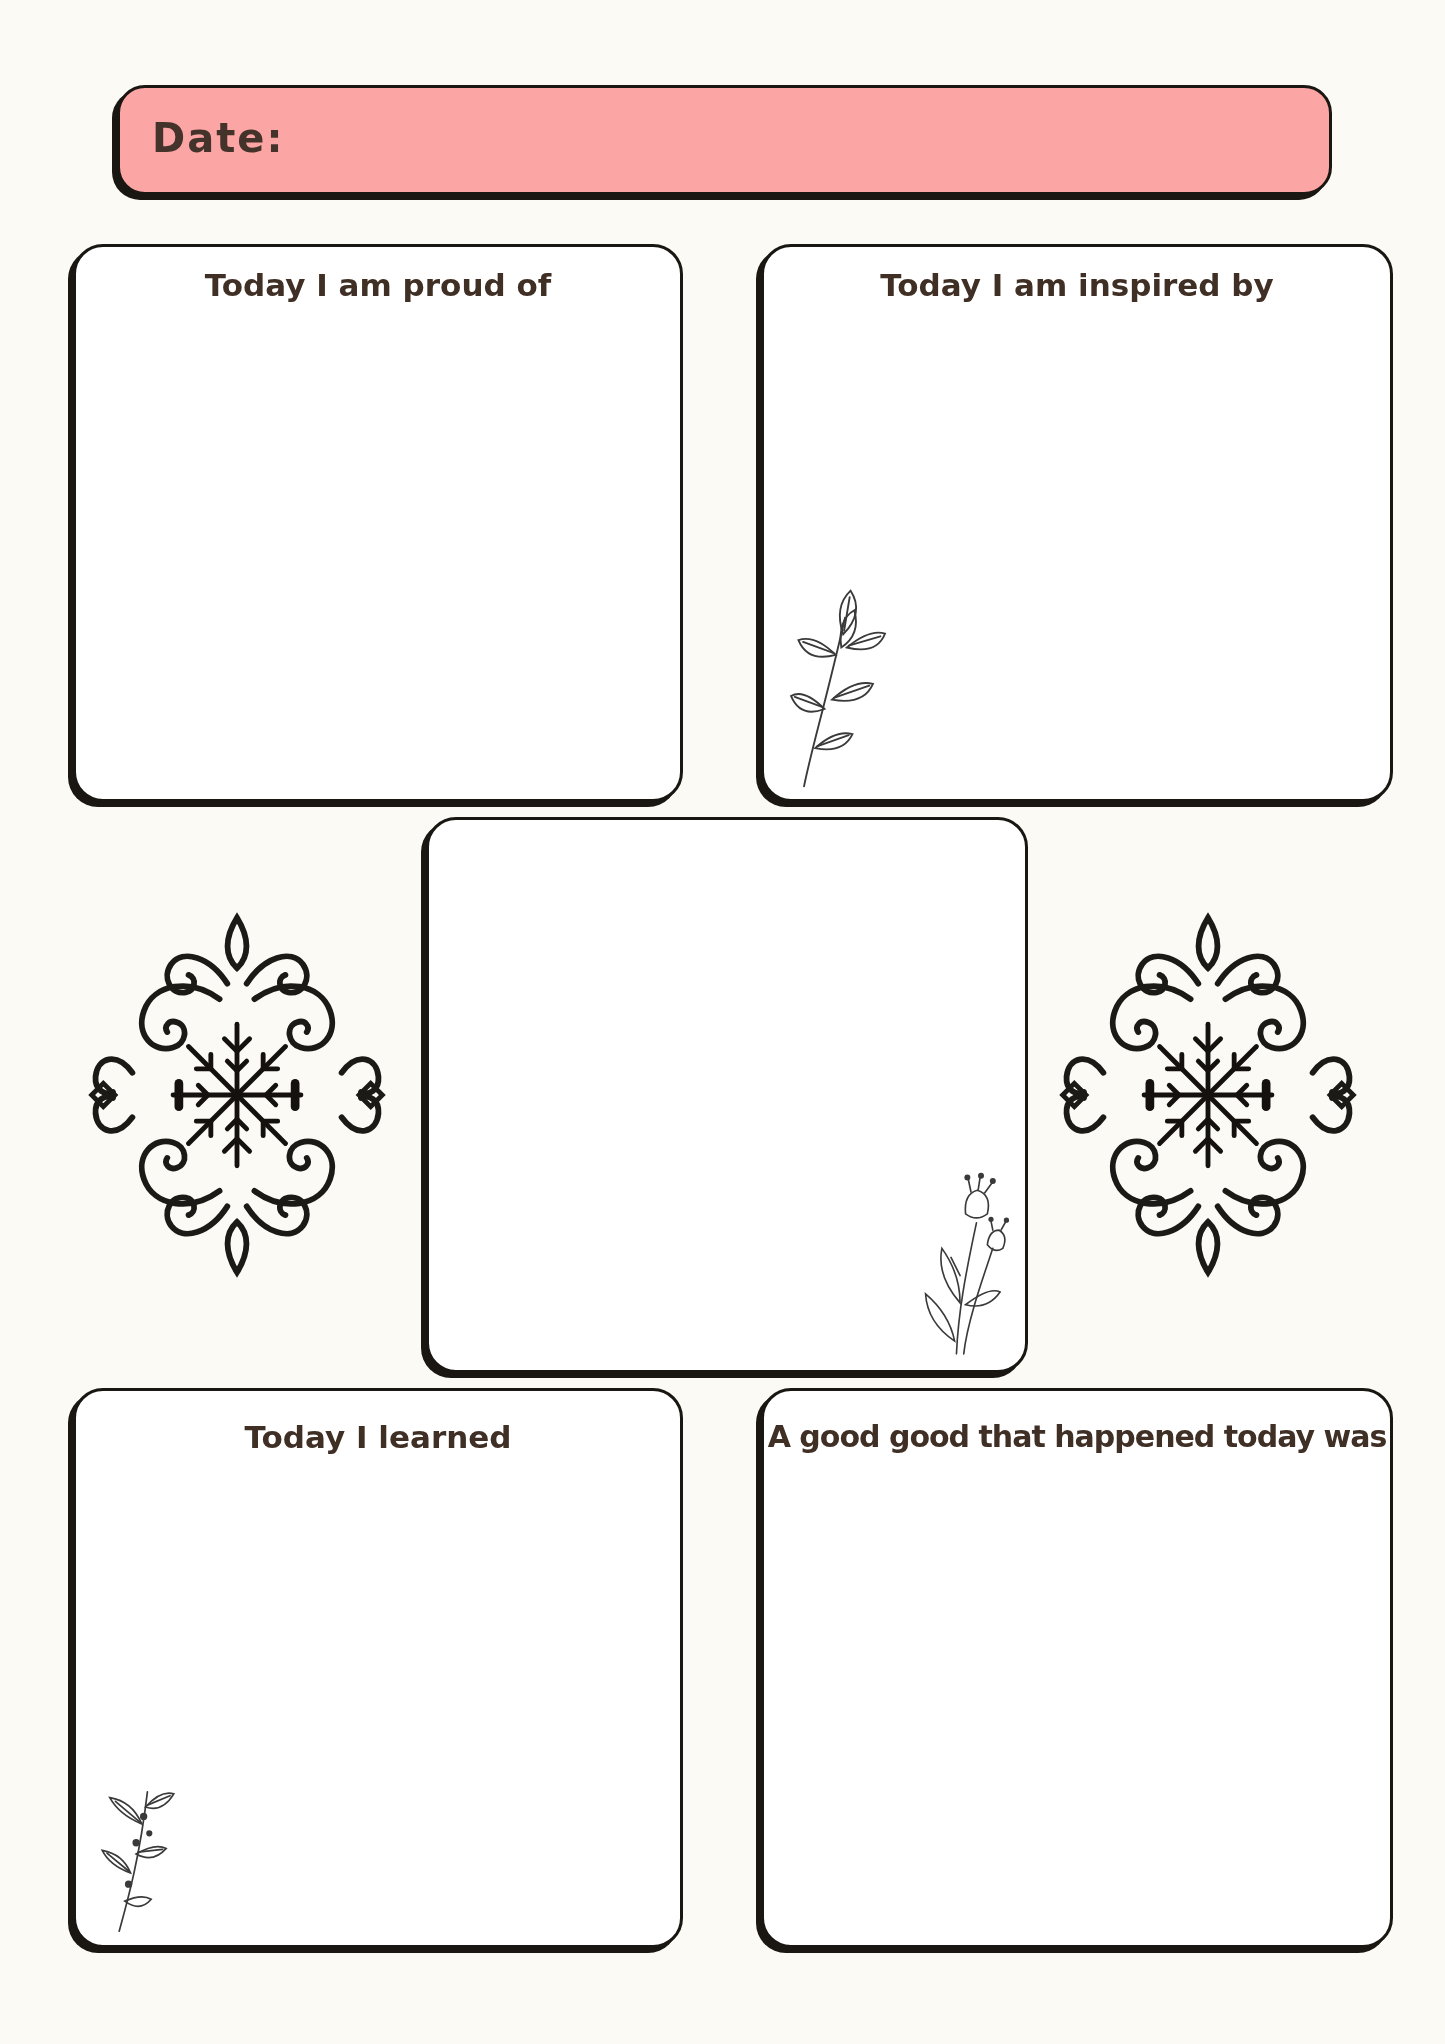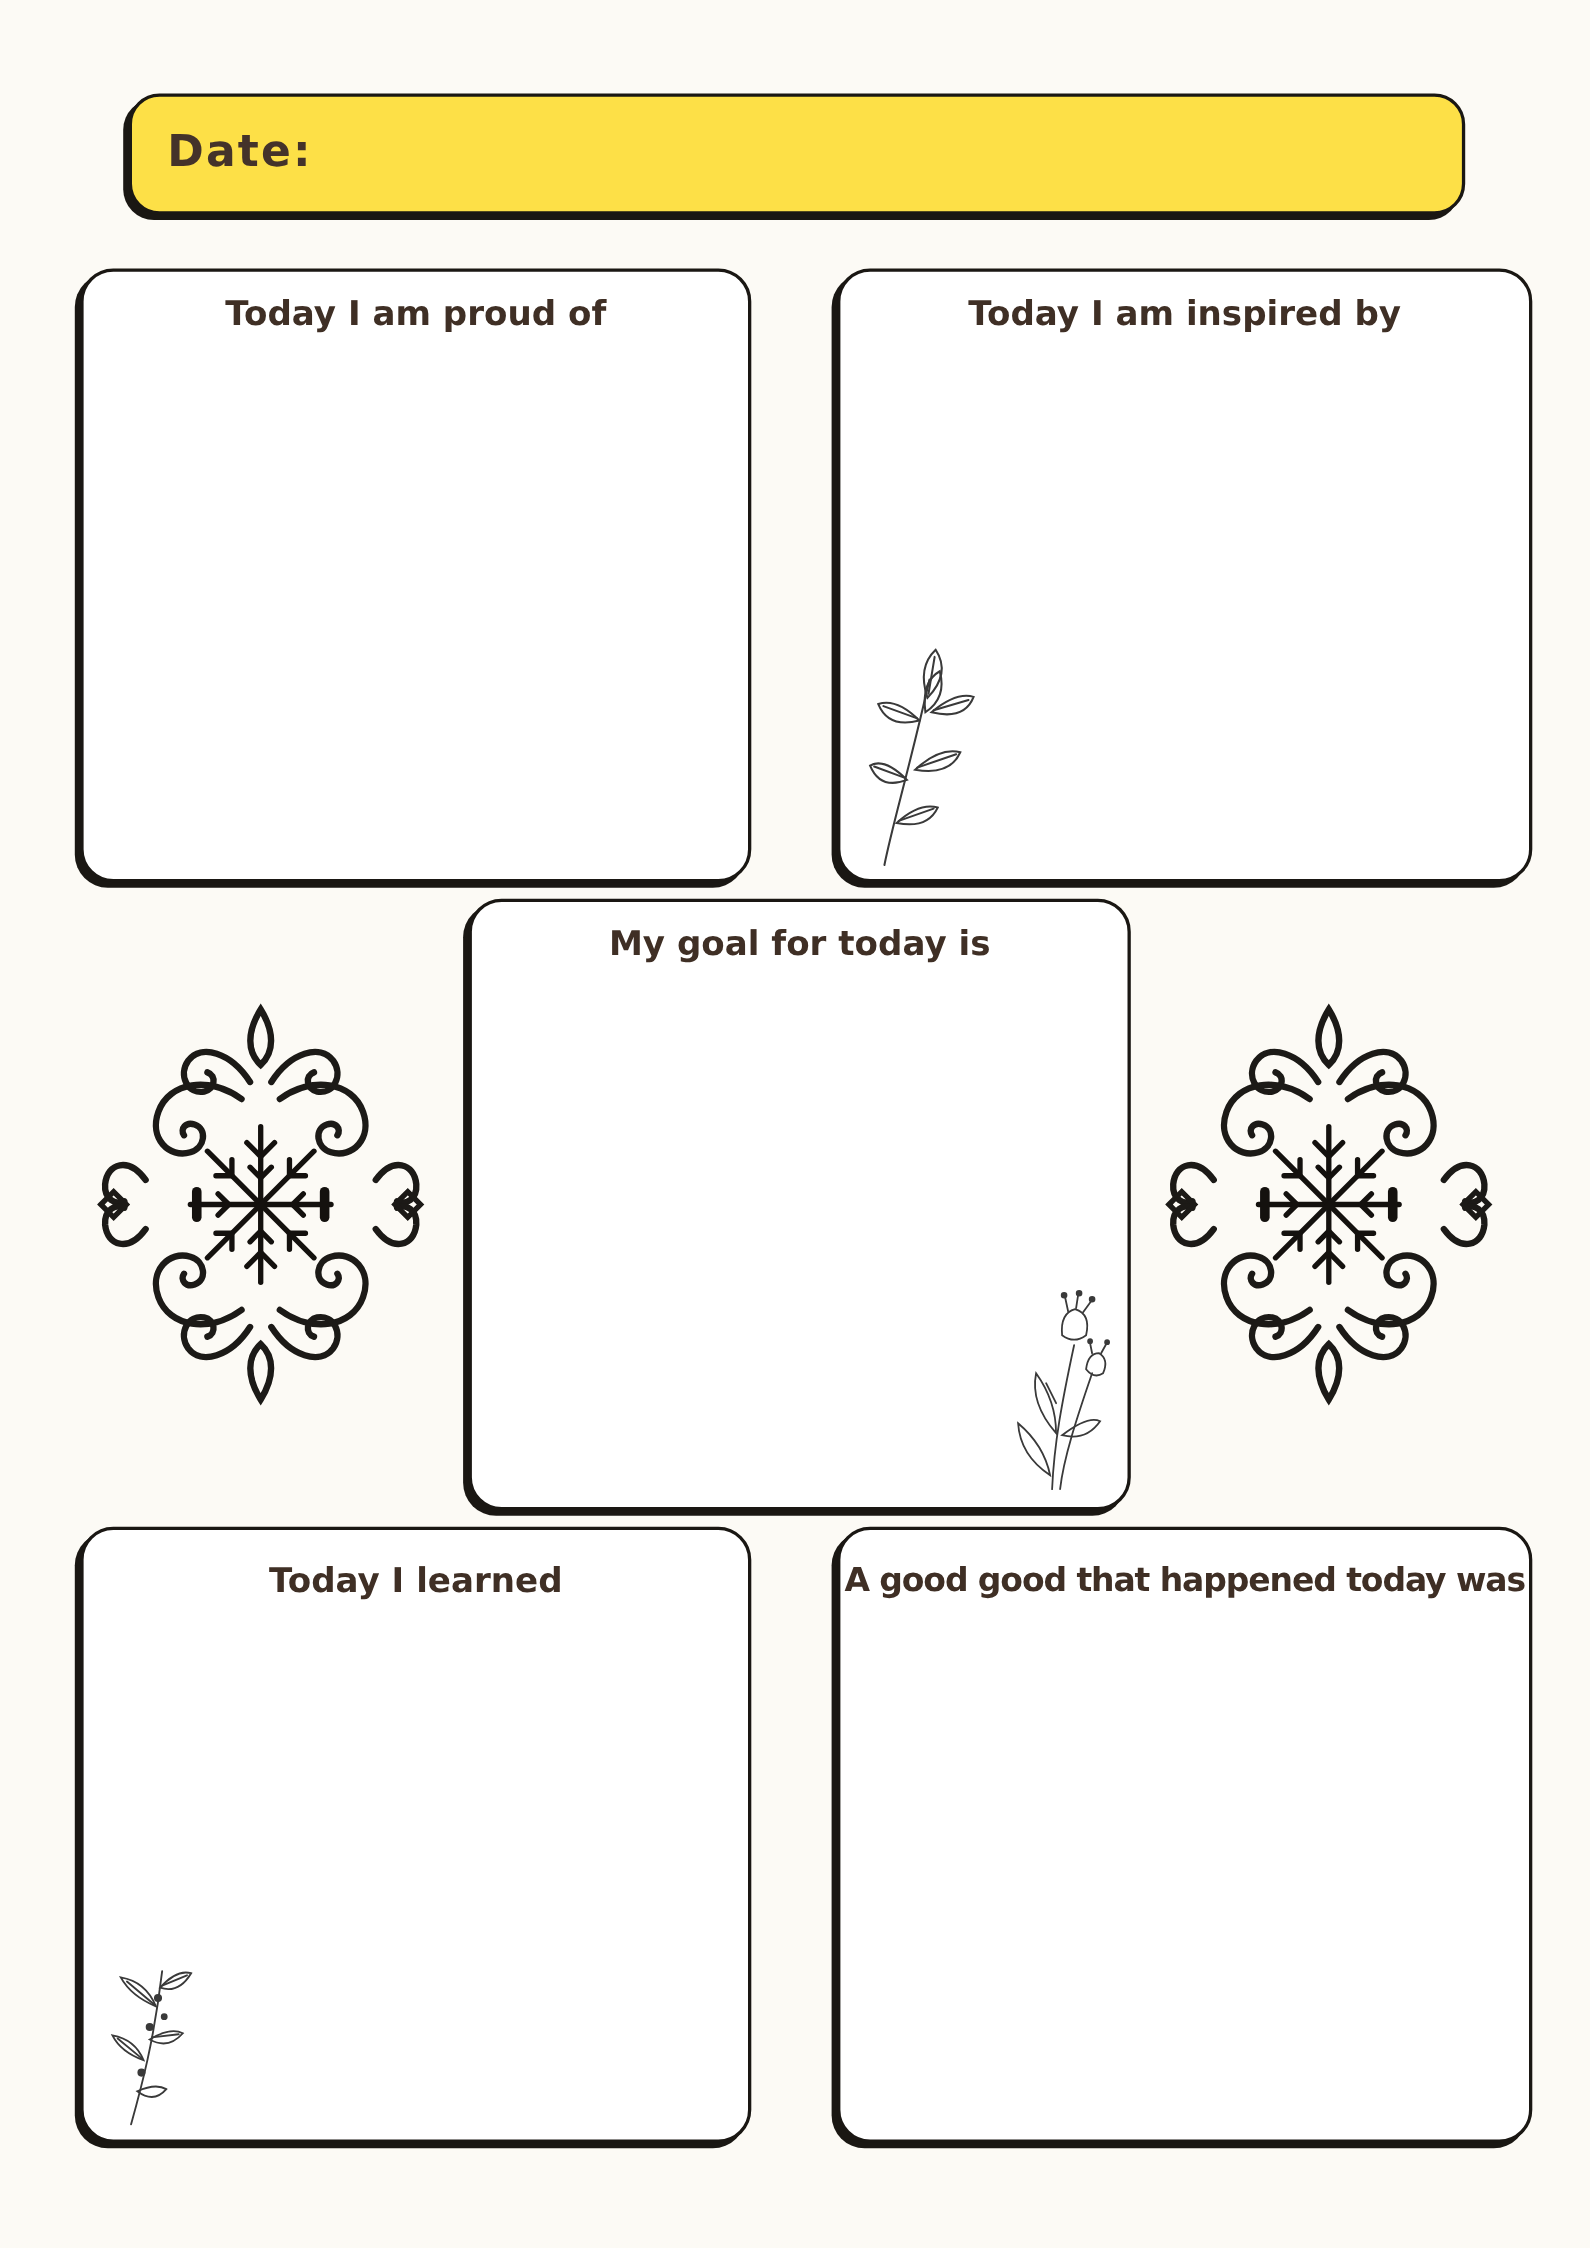--- a/index.html
+++ b/index.html
@@ -15,21 +15,21 @@
     background:#ffffff;
     border:3px solid #1a1713;
     border-radius:30px;
     box-shadow:-5px 5px 0 #1a1713;
     box-sizing:border-box;
   }
 
   
   .date-card{
     left:117px;top:85px;width:1215px;height:110px;
-    background:#fde047;border-radius:28px;
+    background:#fca5a5;border-radius:28px;
   }
   .date-label{
     position:absolute;left:32px;top:50%;transform:translateY(-54%);
     font-size:40px;font-weight:bold;letter-spacing:2px;color:#44332a;
   }
   .date-line{
     position:absolute;left:180px;top:20px;right:24px;bottom:20px;
   }
 
   
@@ -133,21 +133,20 @@
           <path d="M50 120 L88 107"></path>
         <path d="M40 132 Q18 110 4 118 Q14 142 40 132 Z"></path>
           <path d="M38 130 L8 119"></path>
         <path d="M30 174 Q52 154 70 159 Q60 180 30 174 Z"></path>
           <path d="M32 172 L66 160"></path>
       </g>
     </svg>
   </section>
 
   <section class="card box box-goal">
-    <h2>My goal for today is</h2>
     <div class="write-area"></div>
     <svg class="deco deco-flower" viewBox="0 0 110 210">
       <g stroke="#3a3a3a" stroke-width="1.8" fill="none" stroke-linecap="round">
         <path d="M50 206 C52 160 60 118 72 62"></path>
         <path d="M58 206 C62 170 80 120 90 90"></path>
         <path d="M60 52 Q58 30 73 26 Q89 31 84 52 Q72 61 60 52 Z"></path>
         <path d="M66 28 L63 14"></path>
           <circle cx="62" cy="12" r="2.4" fill="#3a3a3a"></circle>
         <path d="M74 25 L76 12"></path>
           <circle cx="77" cy="10" r="2.4" fill="#3a3a3a"></circle>

